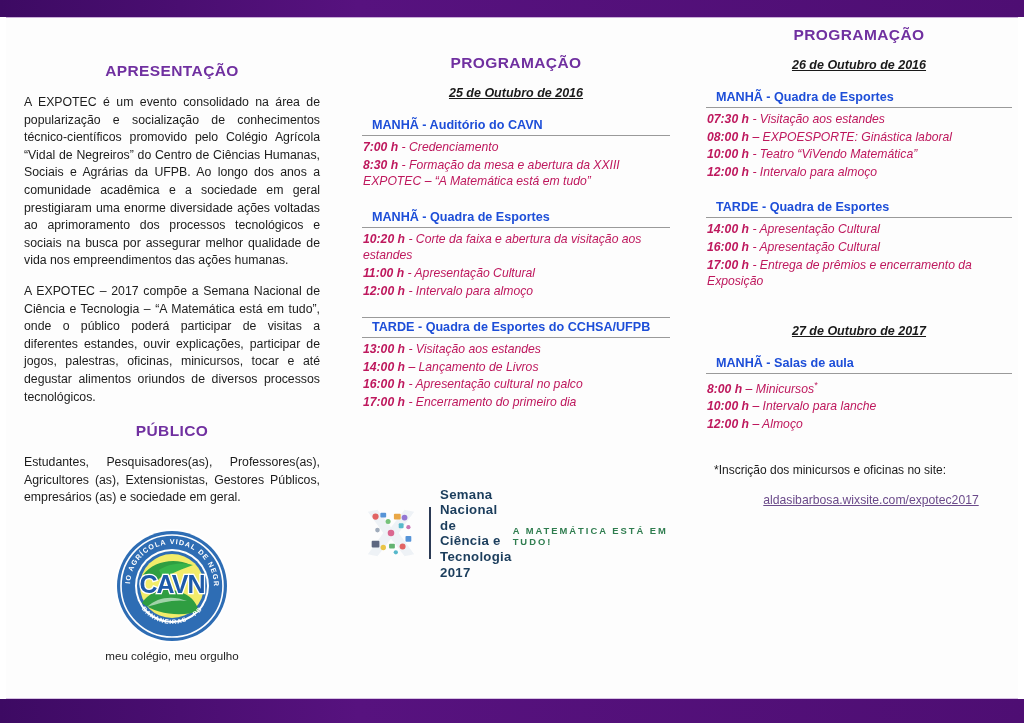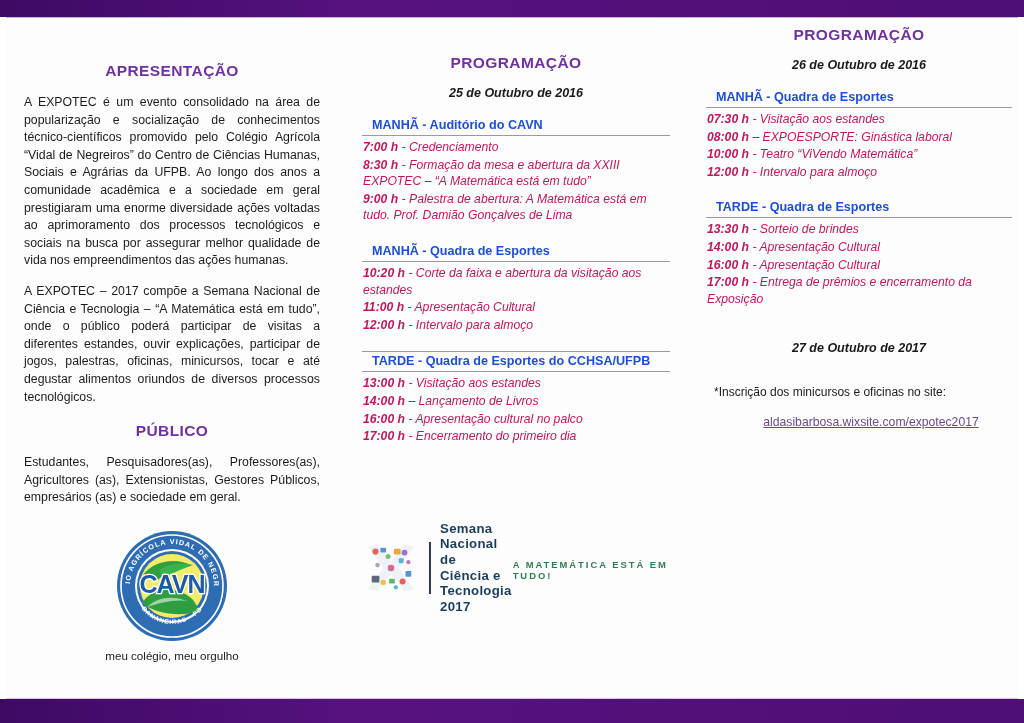--- a/index.html
+++ b/index.html
@@ -59,20 +59,21 @@
   }
   h2.section-title.tight{margin-top:4px;}
 
   .date-line{
     text-align:center;
     font-size:12.5px;
     font-weight:bold;
     font-style:italic;
     color:#1a1a1a;
     margin:0 0 16px 0;
+    text-decoration:underline;
   }
   .date-line.spaced{margin-top:34px;}
 
   p.body-text{
     font-size:12.3px;
     line-height:17.6px;
     text-align:justify;
     margin:0 0 13px 0;
     color:#1c1c1c;
   }
@@ -207,21 +208,20 @@
     <div class="col col-mid">
       <h2 class="section-title">PROGRAMAÇÃO</h2>
       <div class="date-line">25 de Outubro de 2016</div>
 
       <div id="mid-blocks">
           <div class="sched-block">
             <div class="sched-head">MANHÃ - Auditório do CAVN</div>
             <div class="sched-items">
               <div class="sched-item"><span class="t">7:00 h</span><span> - Credenciamento</span></div>
               <div class="sched-item"><span class="t">8:30 h</span><span> - Formação da mesa e abertura da  XXIII EXPOTEC  – “A Matemática está em tudo”</span></div>
-              <div class="sched-item"><span class="t">9:00 h</span><span> - Palestra de abertura: A Matemática está em tudo. Prof. Damião Gonçalves de Lima</span></div>
             </div>
           </div>
           <div class="sched-block">
             <div class="sched-head">MANHÃ -  Quadra de Esportes</div>
             <div class="sched-items">
               <div class="sched-item"><span class="t">10:20 h</span><span> - Corte da faixa e abertura da visitação aos estandes</span></div>
               <div class="sched-item"><span class="t">11:00 h</span><span> - Apresentação Cultural</span></div>
               <div class="sched-item"><span class="t">12:00 h</span><span> - Intervalo para almoço</span></div>
             </div>
           </div>
@@ -280,31 +280,38 @@
             <div class="sched-items">
               <div class="sched-item"><span class="t">07:30 h</span><span> - Visitação aos estandes</span></div>
               <div class="sched-item"><span class="t">08:00 h</span><span> – EXPOESPORTE: Ginástica laboral</span></div>
               <div class="sched-item"><span class="t">10:00 h</span><span> - Teatro “ViVendo Matemática”</span></div>
               <div class="sched-item"><span class="t">12:00 h</span><span> - Intervalo para almoço</span></div>
             </div>
           </div>
           <div class="sched-block">
             <div class="sched-head">TARDE -  Quadra de Esportes</div>
             <div class="sched-items">
-              <div class="sched-item"><span class="t">13:30 h</span><span> - Sorteio de brindes</span></div>
               <div class="sched-item"><span class="t">14:00 h</span><span> - Apresentação Cultural</span></div>
               <div class="sched-item"><span class="t">16:00 h</span><span> - Apresentação Cultural</span></div>
               <div class="sched-item"><span class="t">17:00 h</span><span> - Entrega de prêmios e encerramento da Exposição</span></div>
             </div>
           </div>
         </div>
 
       <div class="date-line spaced">27 de Outubro de 2017</div>
 
       <div id="right-blocks-2">
+          <div class="sched-block">
+            <div class="sched-head">MANHÃ - Salas de aula</div>
+            <div class="sched-items">
+              <div class="sched-item"><span class="t">8:00 h</span><span> – Minicursos</span><span class="sup">*</span></div>
+              <div class="sched-item"><span class="t">10:00 h</span><span> – Intervalo para lanche</span></div>
+              <div class="sched-item"><span class="t">12:00 h</span><span> –  Almoço</span></div>
+            </div>
+          </div>
           <div class="sched-block">
           </div>
         </div>
 
       <div class="note">*Inscrição dos minicursos e oficinas no site:</div>
       <a class="site-link" href="#">aldasibarbosa.wixsite.com/expotec2017</a>
     </div>
 
   </div>
 

